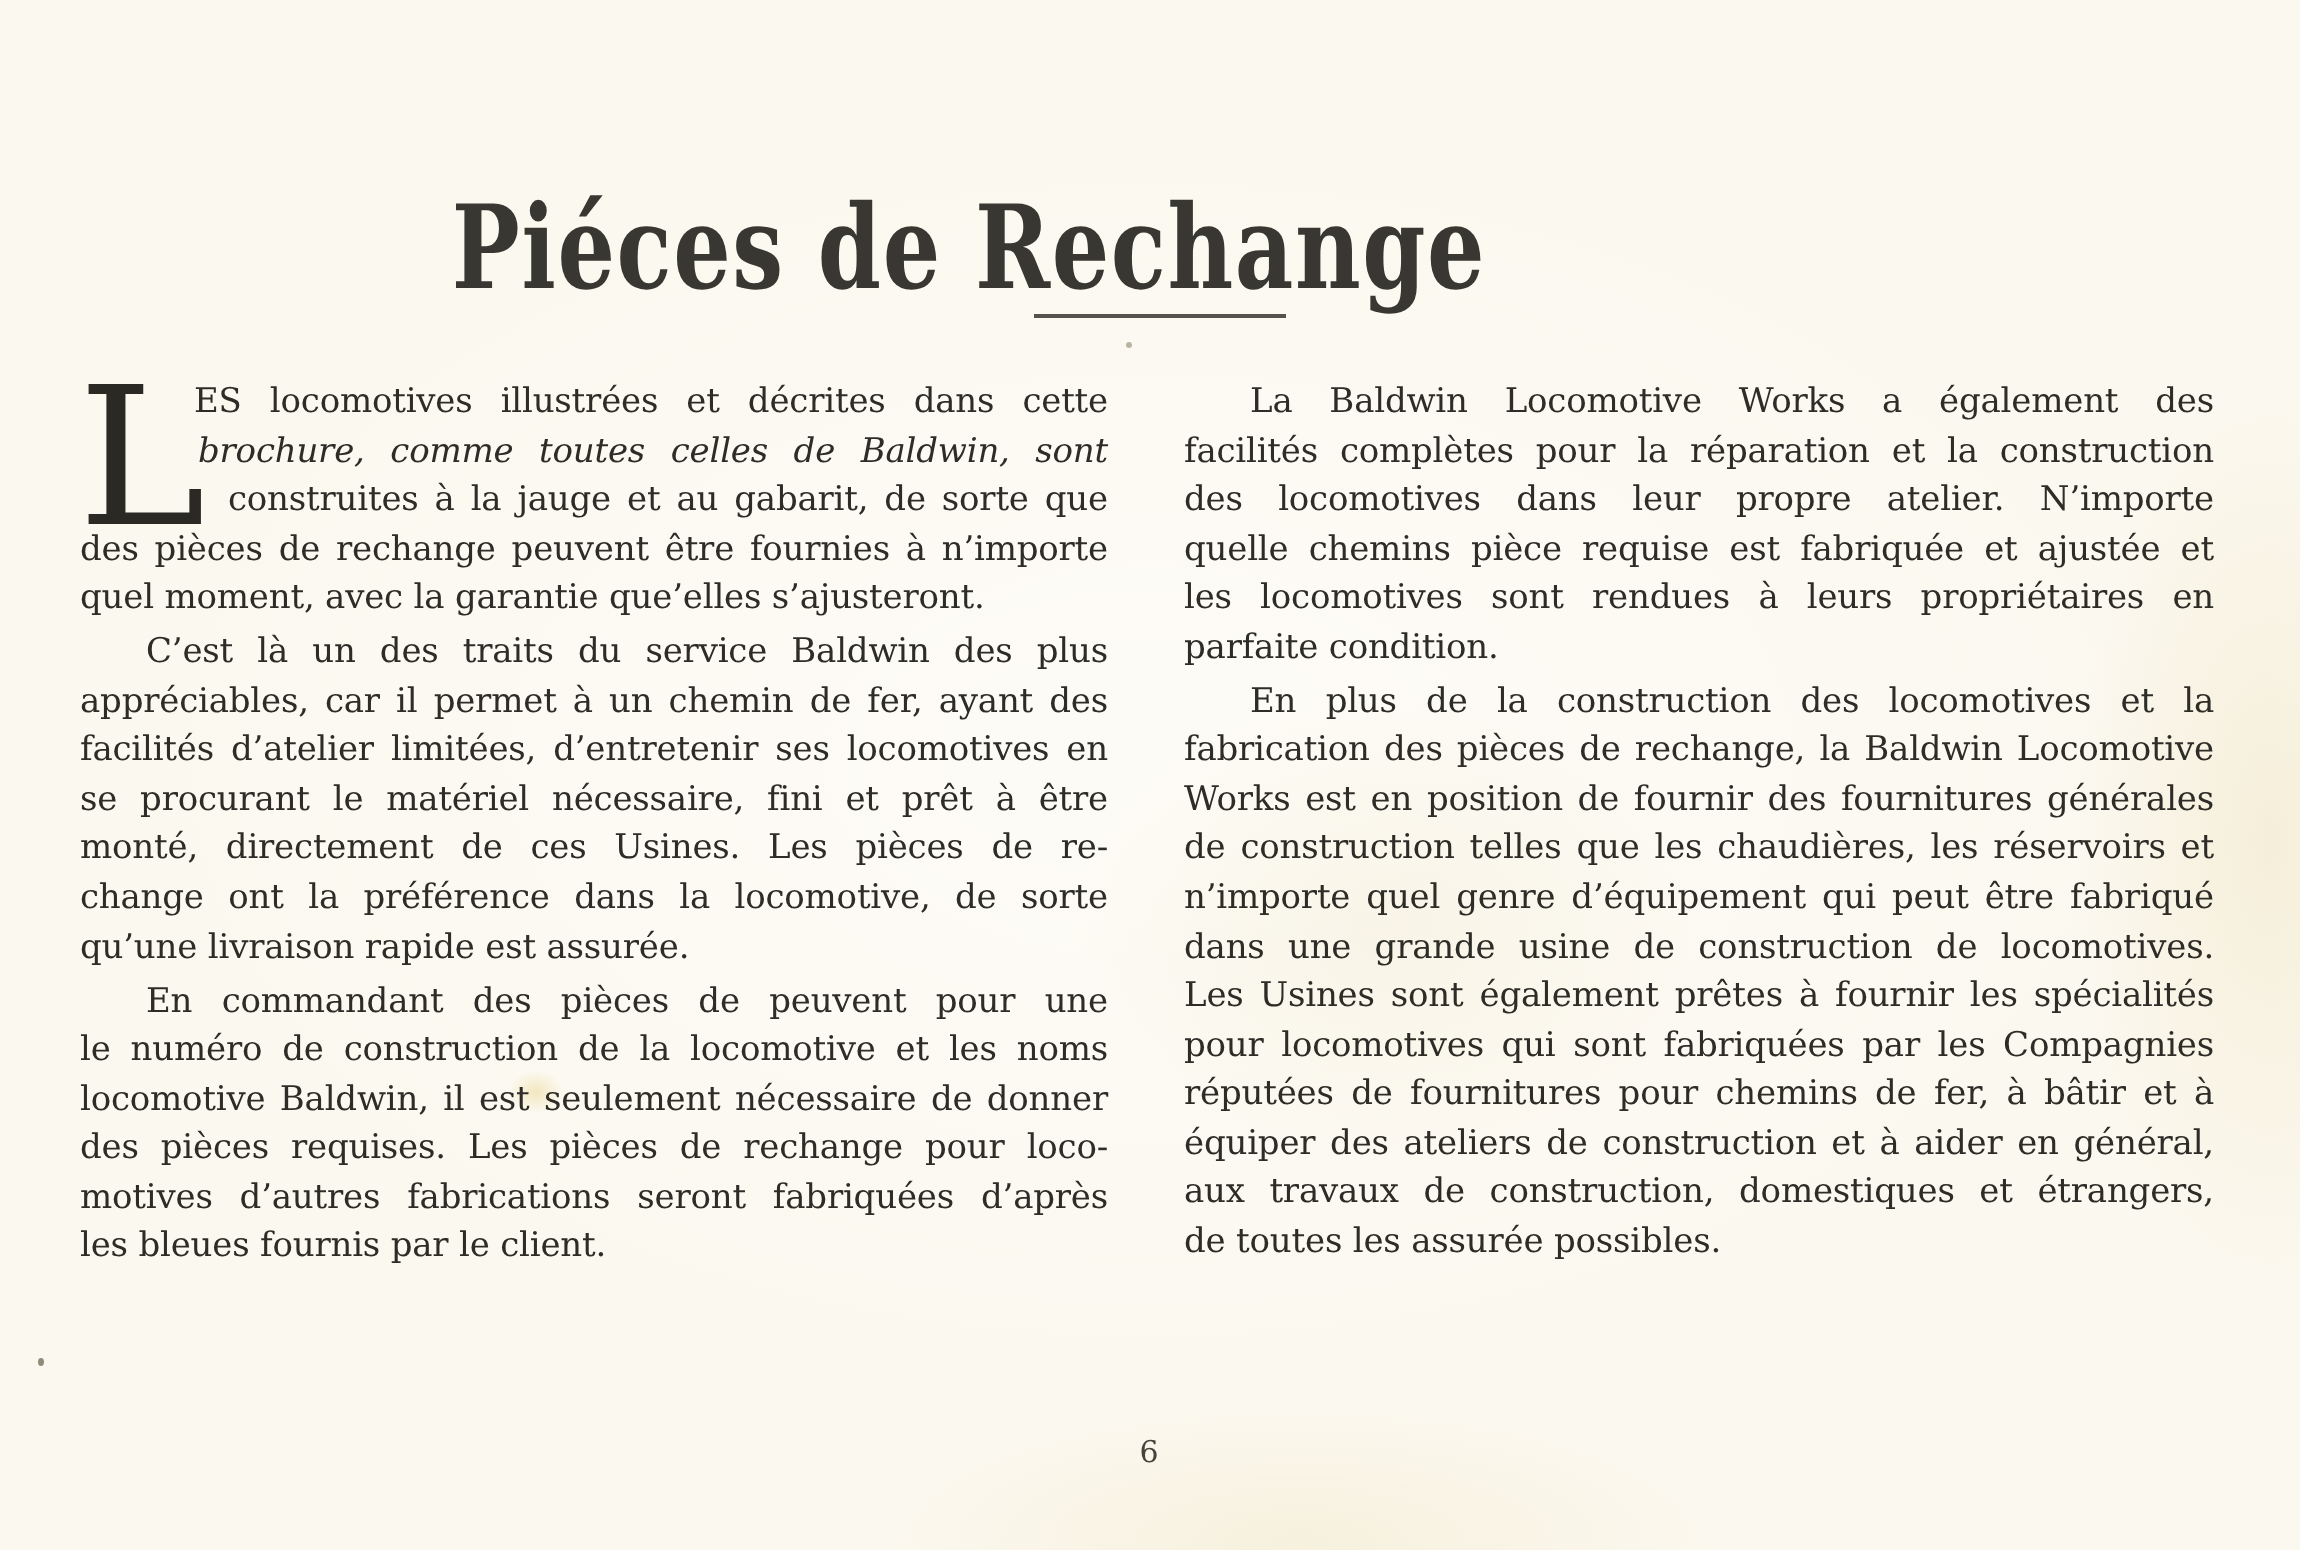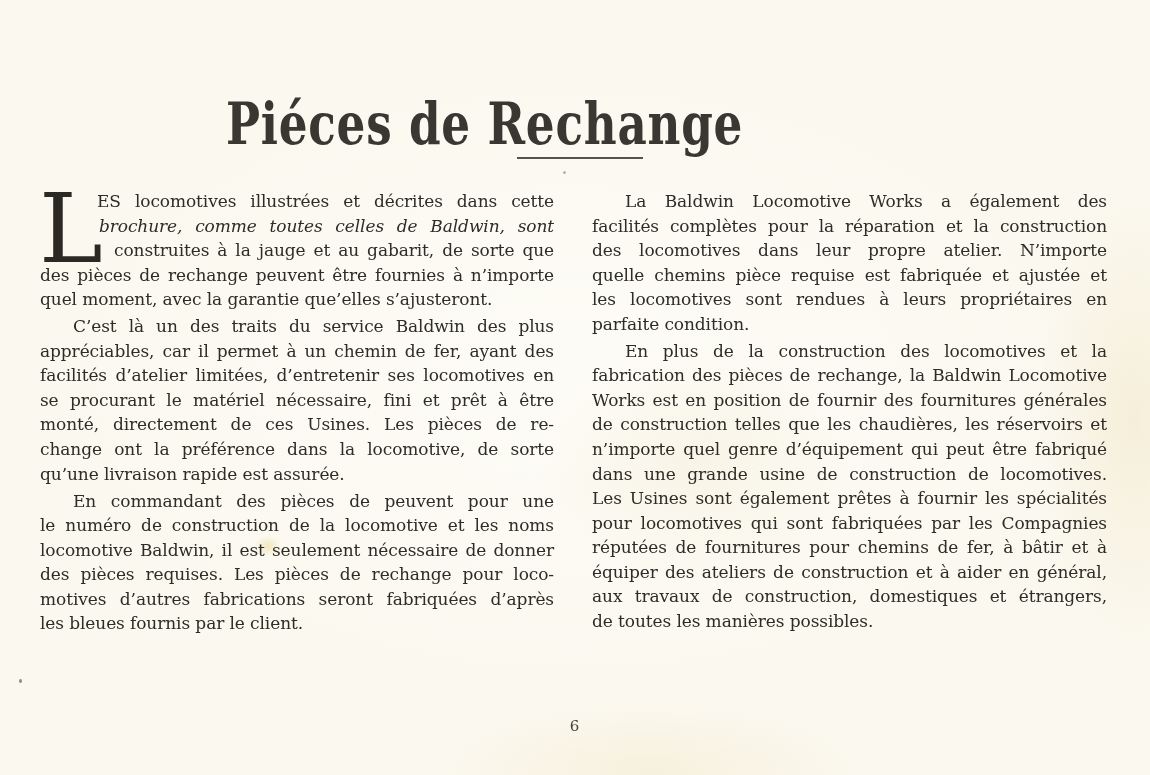--- a/index.html
+++ b/index.html
@@ -108,17 +108,17 @@
       <div class="line">fabrication des pièces de rechange, la Baldwin Locomotive</div>
       <div class="line">Works est en position de fournir des fournitures générales</div>
       <div class="line">de construction telles que les chaudières, les réservoirs et</div>
       <div class="line">n’importe quel genre d’équipement qui peut être fabriqué</div>
       <div class="line">dans une grande usine de construction de locomotives.</div>
       <div class="line">Les Usines sont également prêtes à fournir les spécialités</div>
       <div class="line">pour locomotives qui sont fabriquées par les Compagnies</div>
       <div class="line">réputées de fournitures pour chemins de fer, à bâtir et à</div>
       <div class="line">équiper des ateliers de construction et à aider en général,</div>
       <div class="line">aux travaux de construction, domestiques et étrangers,</div>
-      <div class="line last">de toutes les manières possibles.</div>
+      <div class="line last">de toutes les assurée possibles.</div>
     </div>
   </div>
 
 <div class="pageno">6</div>
 
 </body></html>

